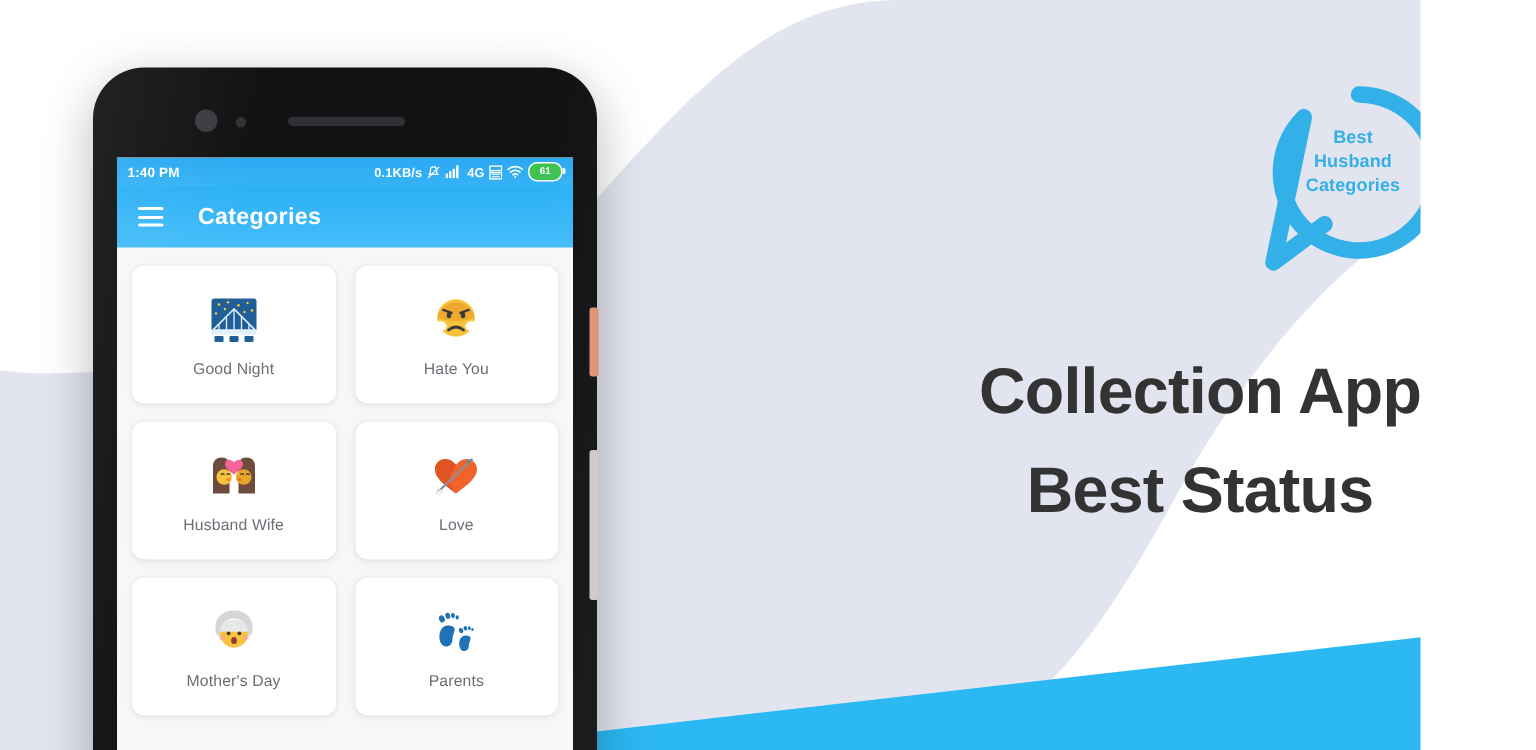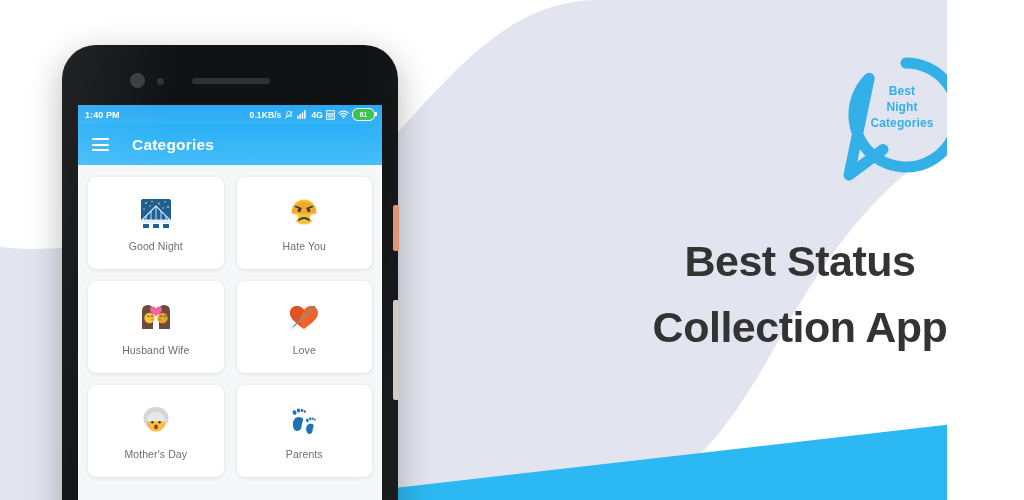--- a/index.html
+++ b/index.html
@@ -460,23 +460,23 @@
     <div class="btn-volume"></div>
     <div class="phone-sheen"></div>
   </div>
 
   <div class="logo">
     <svg width="126" height="124" viewBox="0 0 126 124">
       <path d="M63 6 a52 52 0 1 1 -36.8 15.2 L6 118 L40 92.5" fill="none" stroke="#33b0e8" stroke-width="11" stroke-linejoin="round" stroke-linecap="round"></path>
     </svg>
     <div class="logo-text">
       <div>Best</div>
-      <div>Night</div>
+      <div>Husband</div>
       <div>Categories</div>
     </div>
   </div>
 
   <div class="headline">
+    <span class="headline-line">Collection App</span>
     <span class="headline-line">Best Status</span>
-    <span class="headline-line">Collection App</span>
   </div>
 
 </div>
 
 </body></html>

